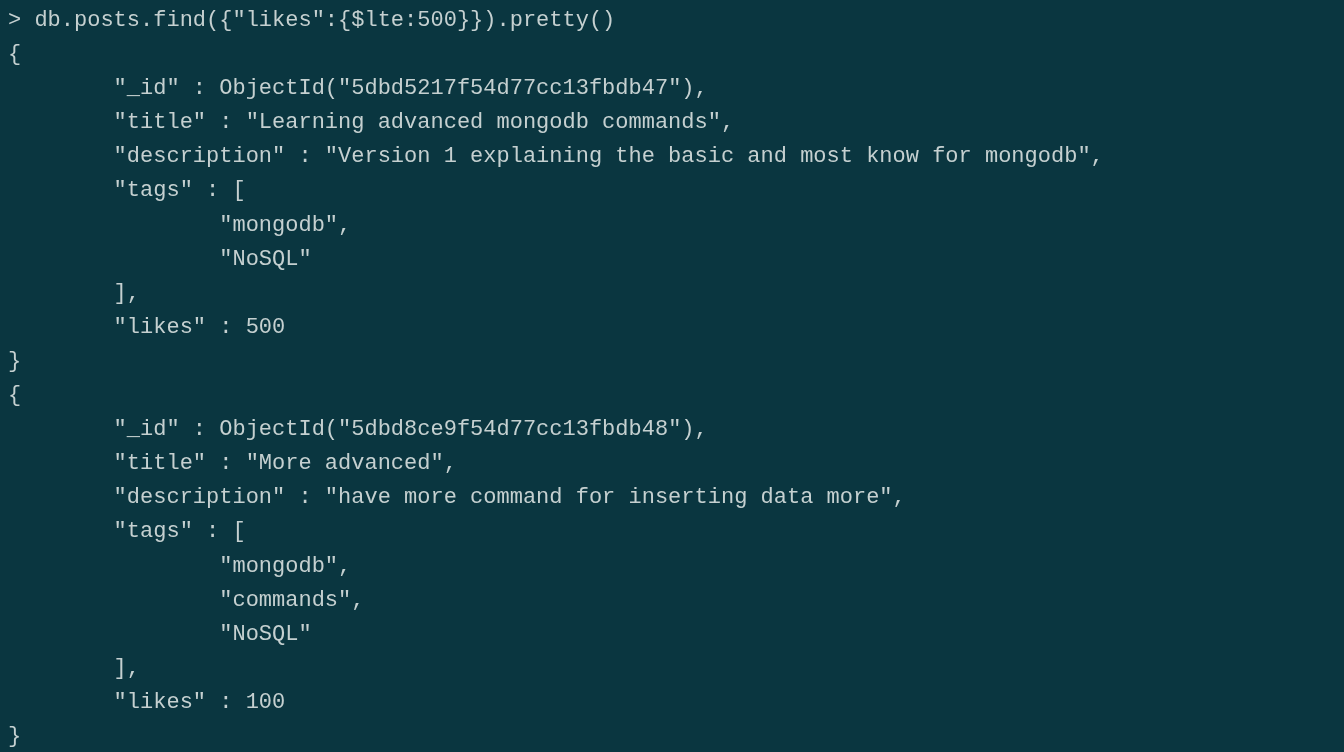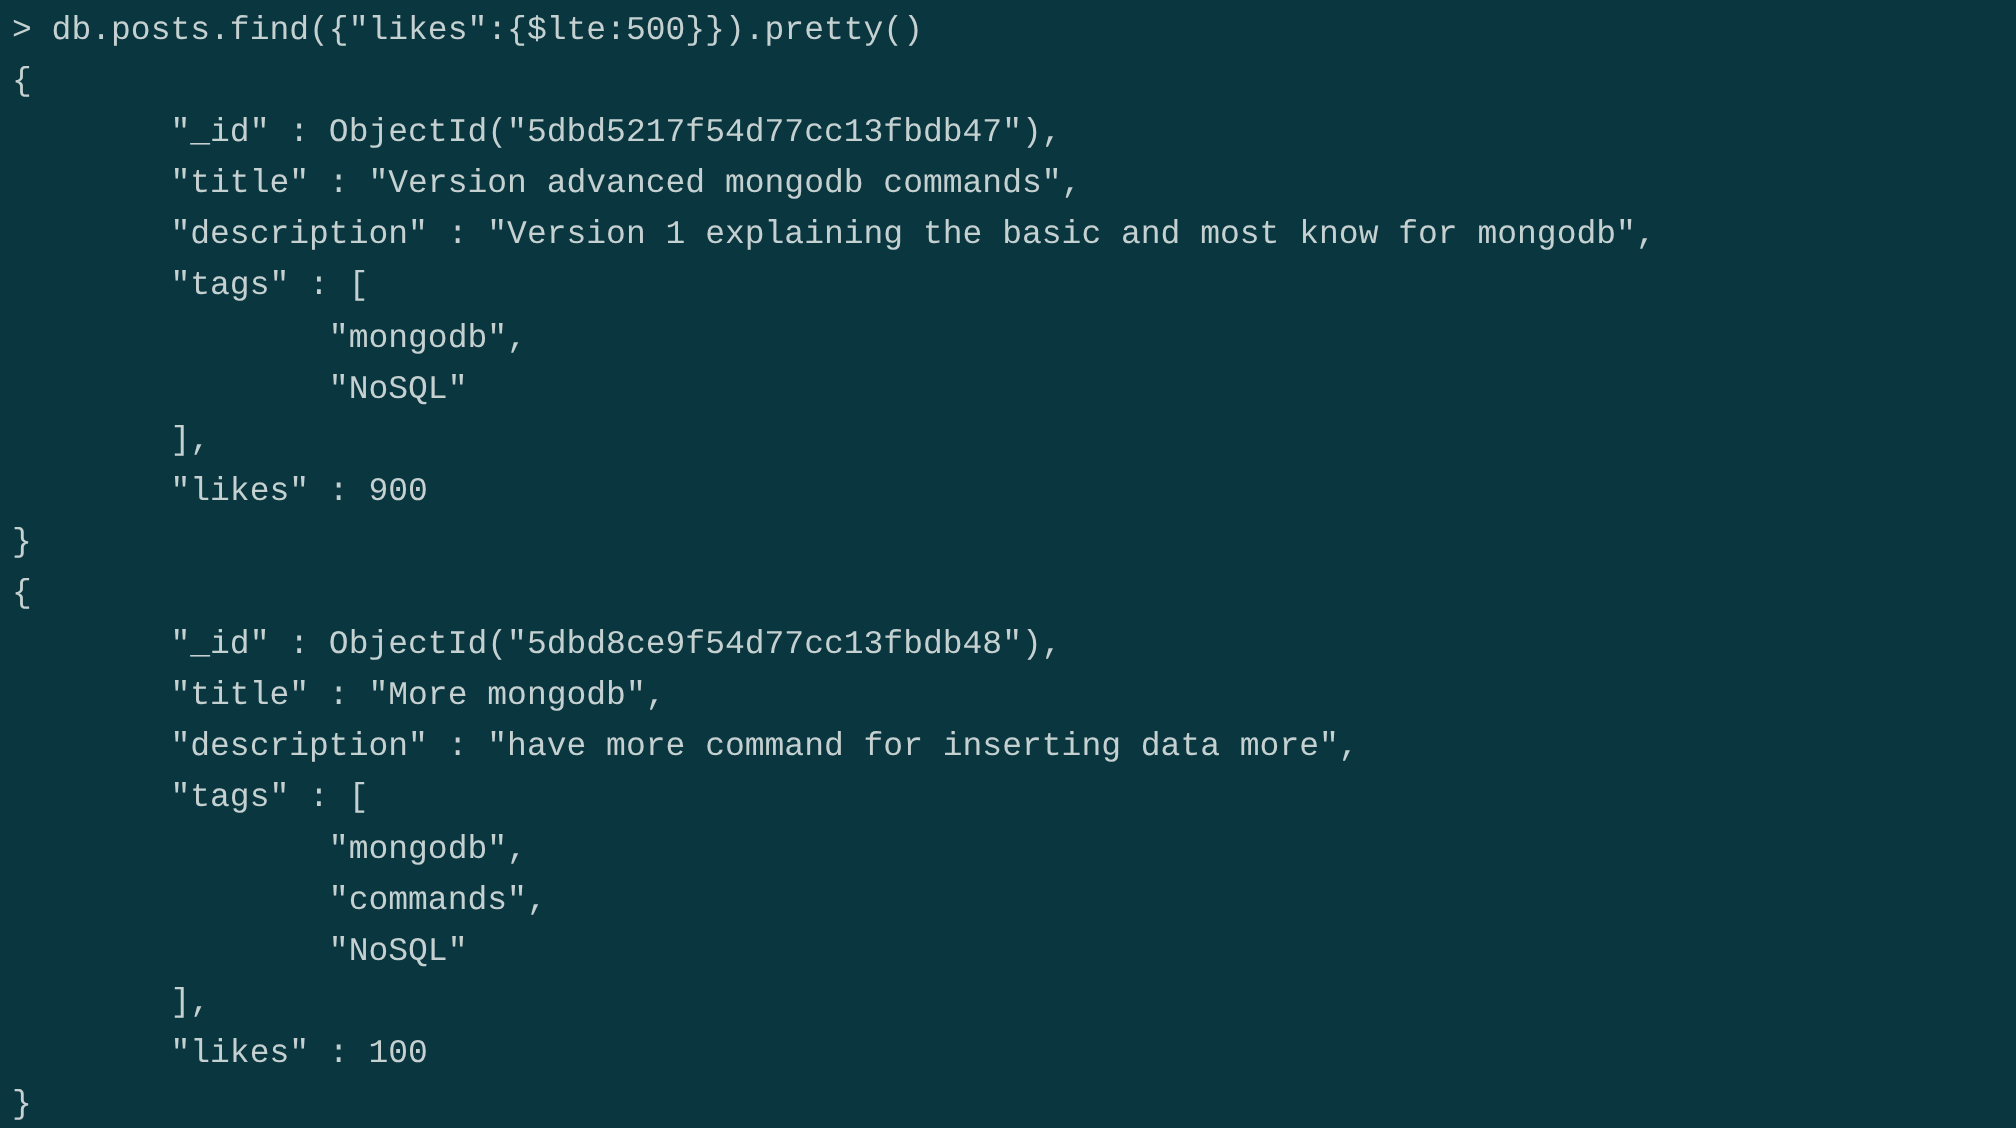--- a/index.html
+++ b/index.html
@@ -25,31 +25,31 @@
     .prompt {
       color: #c5d0d0;
     }
   </style>
 </head>
 <body>
 
 <pre><span class="prompt">&gt;</span> <span>db.posts.find({"likes":{$lte:500}}).pretty()</span>
 <span>{
         "_id" : ObjectId("<span>5dbd5217f54d77cc13fbdb47</span>"),
-        "title" : "<span>Version advanced mongodb commands</span>",
+        "title" : "<span>Learning advanced mongodb commands</span>",
         "description" : "<span>Version 1 explaining the basic and most know for mongodb</span>",
         "tags" : [
                 "<span>mongodb</span>",
                 "<span>NoSQL</span>"
         ],
-        "likes" : <span>900</span>
+        "likes" : <span>500</span>
 }</span>
 <span>{
         "_id" : ObjectId("<span>5dbd8ce9f54d77cc13fbdb48</span>"),
-        "title" : "<span>More mongodb</span>",
+        "title" : "<span>More advanced</span>",
         "description" : "<span>have more command for inserting data more</span>",
         "tags" : [
                 "<span>mongodb</span>",
                 "<span>commands</span>",
                 "<span>NoSQL</span>"
         ],
         "likes" : <span>100</span>
 }</span>
  </pre>
 

